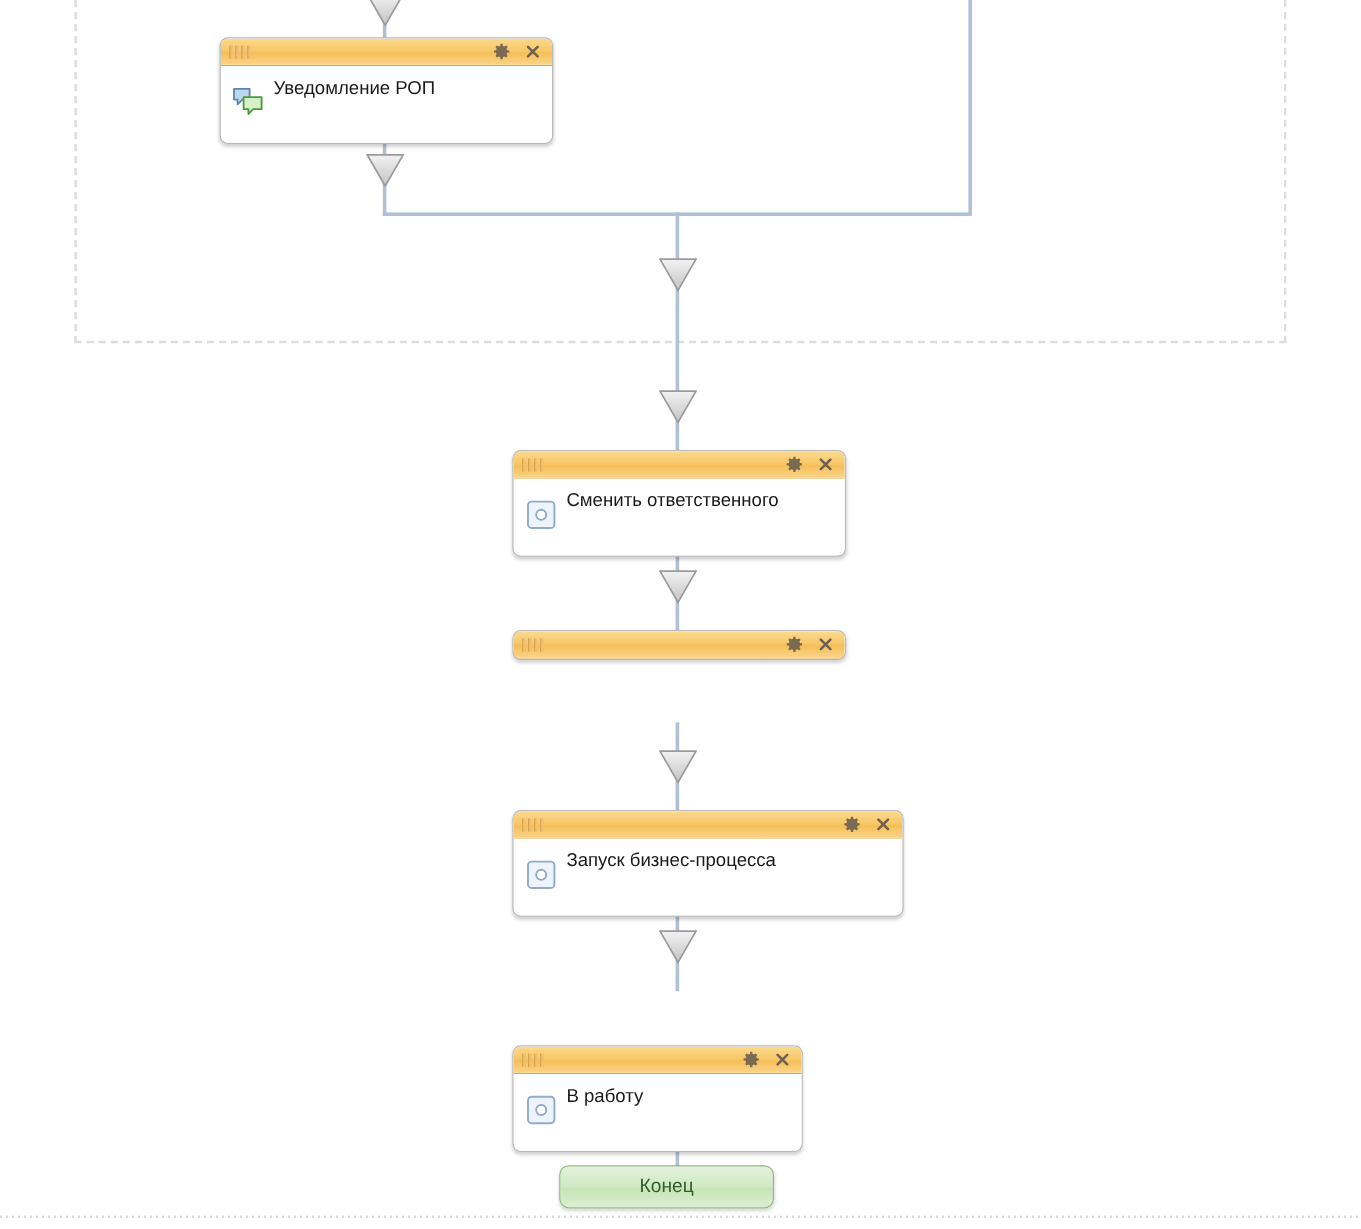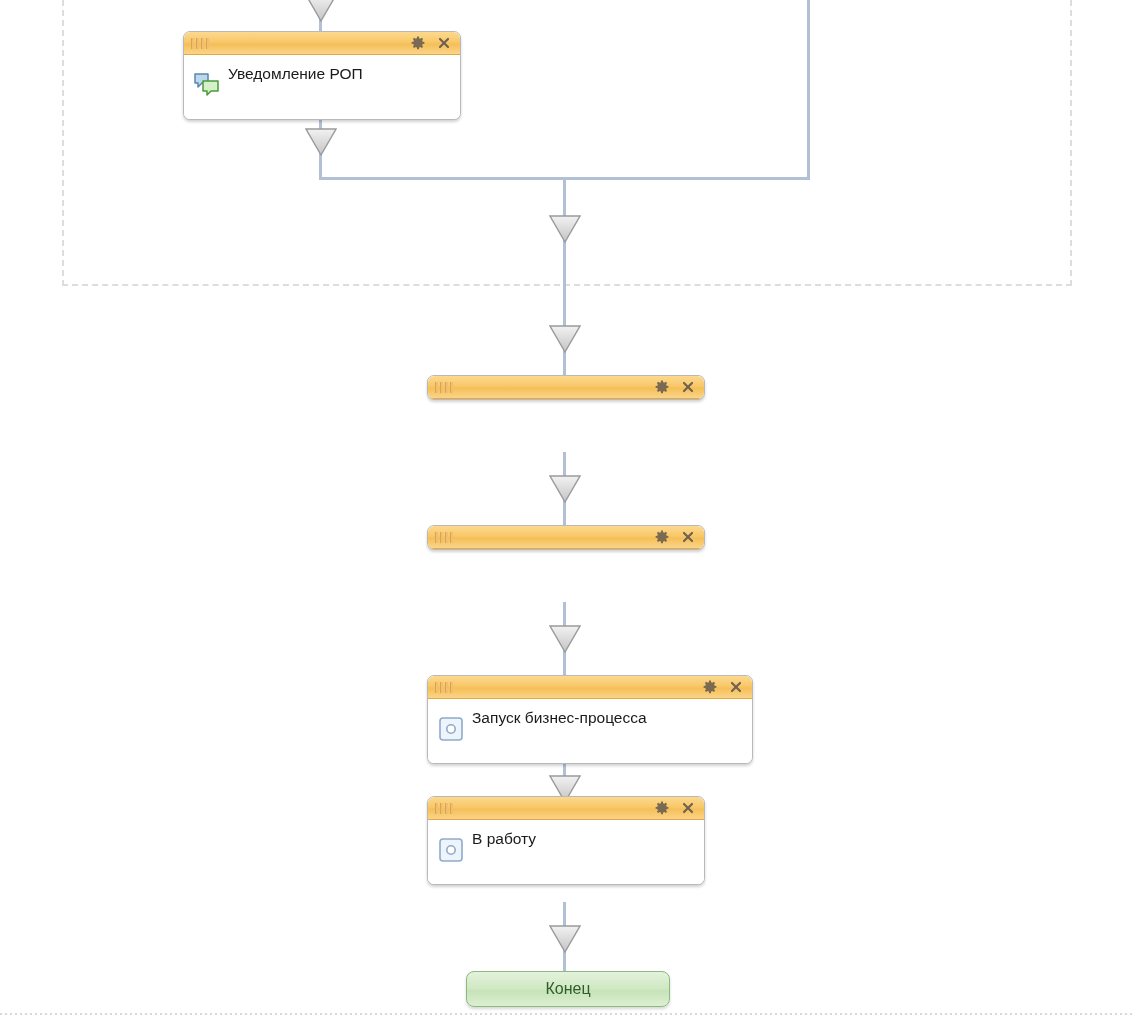--- a/index.html
+++ b/index.html
@@ -214,80 +214,56 @@
               <path fill="#7a6a52" d="M7 0.6h2l0.3 2 1.4 0.6 1.7-1.1 1.4 1.4-1.1 1.7 0.6 1.4 2 0.3v2l-2 0.3-0.6 1.4 1.1 1.7-1.4 1.4-1.7-1.1-1.4 0.6-0.3 2h-2l-0.3-2-1.4-0.6-1.7 1.1-1.4-1.4 1.1-1.7-0.6-1.4-2-0.3v-2l2-0.3 0.6-1.4-1.1-1.7 1.4-1.4 1.7 1.1 1.4-0.6z"></path>
             </svg>
         </span>
         <span>
           <svg class="close-icon" viewBox="0 0 16 16">
               <path stroke="#6f6051" stroke-width="2.4" stroke-linecap="round" d="M3.4 3.4 L12.6 12.6 M12.6 3.4 L3.4 12.6"></path>
             </svg>
         </span>
       </span>
     </div>
-  </div>
-
-  <div class="node" style="left:427px;top:525px;width:278px;">
-    <div class="node-header">
-      <span class="drag-handle">
-          <i></i>
-          <i></i>
-          <i></i>
-          <i></i>
-        </span>
-      <span class="hdr-icons">
-        <span>
-          <svg class="gear-icon" viewBox="0 0 16 16">
-              <path fill="#7a6a52" d="M8 5.1A2.9 2.9 0 1 0 8 10.9 2.9 2.9 0 1 0 8 5.1zm0 1.7a1.2 1.2 0 1 1 0 2.4 1.2 1.2 0 0 1 0-2.4z"></path>
-              <path fill="#7a6a52" d="M7 0.6h2l0.3 2 1.4 0.6 1.7-1.1 1.4 1.4-1.1 1.7 0.6 1.4 2 0.3v2l-2 0.3-0.6 1.4 1.1 1.7-1.4 1.4-1.7-1.1-1.4 0.6-0.3 2h-2l-0.3-2-1.4-0.6-1.7 1.1-1.4-1.4 1.1-1.7-0.6-1.4-2-0.3v-2l2-0.3 0.6-1.4-1.1-1.7 1.4-1.4 1.7 1.1 1.4-0.6z"></path>
-            </svg>
-        </span>
-        <span>
-          <svg class="close-icon" viewBox="0 0 16 16">
-              <path stroke="#6f6051" stroke-width="2.4" stroke-linecap="round" d="M3.4 3.4 L12.6 12.6 M12.6 3.4 L3.4 12.6"></path>
-            </svg>
-        </span>
-      </span>
-    </div>
-  </div>
-
-  <div class="node" style="left:427px;top:675px;width:326px;">
-    <div class="node-header">
-      <span class="drag-handle">
-          <i></i>
-          <i></i>
-          <i></i>
-          <i></i>
-        </span>
-      <span class="hdr-icons">
-        <span>
-          <svg class="gear-icon" viewBox="0 0 16 16">
-              <path fill="#7a6a52" d="M8 5.1A2.9 2.9 0 1 0 8 10.9 2.9 2.9 0 1 0 8 5.1zm0 1.7a1.2 1.2 0 1 1 0 2.4 1.2 1.2 0 0 1 0-2.4z"></path>
-              <path fill="#7a6a52" d="M7 0.6h2l0.3 2 1.4 0.6 1.7-1.1 1.4 1.4-1.1 1.7 0.6 1.4 2 0.3v2l-2 0.3-0.6 1.4 1.1 1.7-1.4 1.4-1.7-1.1-1.4 0.6-0.3 2h-2l-0.3-2-1.4-0.6-1.7 1.1-1.4-1.4 1.1-1.7-0.6-1.4-2-0.3v-2l2-0.3 0.6-1.4-1.1-1.7 1.4-1.4 1.7 1.1 1.4-0.6z"></path>
-            </svg>
-        </span>
-        <span>
-          <svg class="close-icon" viewBox="0 0 16 16">
-              <path stroke="#6f6051" stroke-width="2.4" stroke-linecap="round" d="M3.4 3.4 L12.6 12.6 M12.6 3.4 L3.4 12.6"></path>
-            </svg>
-        </span>
-      </span>
-    </div>
     <div class="node-body">
       <span class="node-icon">
         <svg width="28" height="28" viewBox="0 0 28 28">
           <rect x="3" y="3" width="22" height="22" rx="3" fill="#eef4fc" stroke="#8faacb" stroke-width="1.6"></rect>
           <circle cx="14" cy="14" r="4.2" fill="#ffffff" stroke="#8faacb" stroke-width="1.6"></circle>
         </svg>
       </span>
-      <span class="node-label">Запуск бизнес-процесса</span>
-    </div>
-  </div>
-
-  <div class="node" style="left:427px;top:796px;width:278px;">
+      <span class="node-label">Сменить ответственного</span>
+    </div>
+  </div>
+
+  <div class="node" style="left:427px;top:525px;width:278px;">
+    <div class="node-header">
+      <span class="drag-handle">
+          <i></i>
+          <i></i>
+          <i></i>
+          <i></i>
+        </span>
+      <span class="hdr-icons">
+        <span>
+          <svg class="gear-icon" viewBox="0 0 16 16">
+              <path fill="#7a6a52" d="M8 5.1A2.9 2.9 0 1 0 8 10.9 2.9 2.9 0 1 0 8 5.1zm0 1.7a1.2 1.2 0 1 1 0 2.4 1.2 1.2 0 0 1 0-2.4z"></path>
+              <path fill="#7a6a52" d="M7 0.6h2l0.3 2 1.4 0.6 1.7-1.1 1.4 1.4-1.1 1.7 0.6 1.4 2 0.3v2l-2 0.3-0.6 1.4 1.1 1.7-1.4 1.4-1.7-1.1-1.4 0.6-0.3 2h-2l-0.3-2-1.4-0.6-1.7 1.1-1.4-1.4 1.1-1.7-0.6-1.4-2-0.3v-2l2-0.3 0.6-1.4-1.1-1.7 1.4-1.4 1.7 1.1 1.4-0.6z"></path>
+            </svg>
+        </span>
+        <span>
+          <svg class="close-icon" viewBox="0 0 16 16">
+              <path stroke="#6f6051" stroke-width="2.4" stroke-linecap="round" d="M3.4 3.4 L12.6 12.6 M12.6 3.4 L3.4 12.6"></path>
+            </svg>
+        </span>
+      </span>
+    </div>
+  </div>
+
+  <div class="node" style="left:427px;top:675px;width:326px;">
     <div class="node-header">
       <span class="drag-handle">
           <i></i>
           <i></i>
           <i></i>
           <i></i>
         </span>
       <span class="hdr-icons">
         <span>
           <svg class="gear-icon" viewBox="0 0 16 16">
@@ -302,23 +278,56 @@
         </span>
       </span>
     </div>
     <div class="node-body">
       <span class="node-icon">
         <svg width="28" height="28" viewBox="0 0 28 28">
           <rect x="3" y="3" width="22" height="22" rx="3" fill="#eef4fc" stroke="#8faacb" stroke-width="1.6"></rect>
           <circle cx="14" cy="14" r="4.2" fill="#ffffff" stroke="#8faacb" stroke-width="1.6"></circle>
         </svg>
       </span>
+      <span class="node-label">Запуск бизнес-процесса</span>
+    </div>
+  </div>
+
+  <div class="node" style="left:427px;top:871px;width:242px;">
+    <div class="node-header">
+      <span class="drag-handle">
+          <i></i>
+          <i></i>
+          <i></i>
+          <i></i>
+        </span>
+      <span class="hdr-icons">
+        <span>
+          <svg class="gear-icon" viewBox="0 0 16 16">
+              <path fill="#7a6a52" d="M8 5.1A2.9 2.9 0 1 0 8 10.9 2.9 2.9 0 1 0 8 5.1zm0 1.7a1.2 1.2 0 1 1 0 2.4 1.2 1.2 0 0 1 0-2.4z"></path>
+              <path fill="#7a6a52" d="M7 0.6h2l0.3 2 1.4 0.6 1.7-1.1 1.4 1.4-1.1 1.7 0.6 1.4 2 0.3v2l-2 0.3-0.6 1.4 1.1 1.7-1.4 1.4-1.7-1.1-1.4 0.6-0.3 2h-2l-0.3-2-1.4-0.6-1.7 1.1-1.4-1.4 1.1-1.7-0.6-1.4-2-0.3v-2l2-0.3 0.6-1.4-1.1-1.7 1.4-1.4 1.7 1.1 1.4-0.6z"></path>
+            </svg>
+        </span>
+        <span>
+          <svg class="close-icon" viewBox="0 0 16 16">
+              <path stroke="#6f6051" stroke-width="2.4" stroke-linecap="round" d="M3.4 3.4 L12.6 12.6 M12.6 3.4 L3.4 12.6"></path>
+            </svg>
+        </span>
+      </span>
+    </div>
+    <div class="node-body">
+      <span class="node-icon">
+        <svg width="28" height="28" viewBox="0 0 28 28">
+          <rect x="3" y="3" width="22" height="22" rx="3" fill="#eef4fc" stroke="#8faacb" stroke-width="1.6"></rect>
+          <circle cx="14" cy="14" r="4.2" fill="#ffffff" stroke="#8faacb" stroke-width="1.6"></circle>
+        </svg>
+      </span>
       <span class="node-label">В работу</span>
     </div>
   </div>
 
-  <div class="end-node" style="left:466px;top:971px;width:204px;height:36px;">
+  <div class="end-node" style="left:466px;top:971px;width:179px;height:36px;">
     <span>Конец</span>
   </div>
 
   <div class="grid-rule" style="top:1013px;"></div>
 
 </div>
 
 </body></html>

